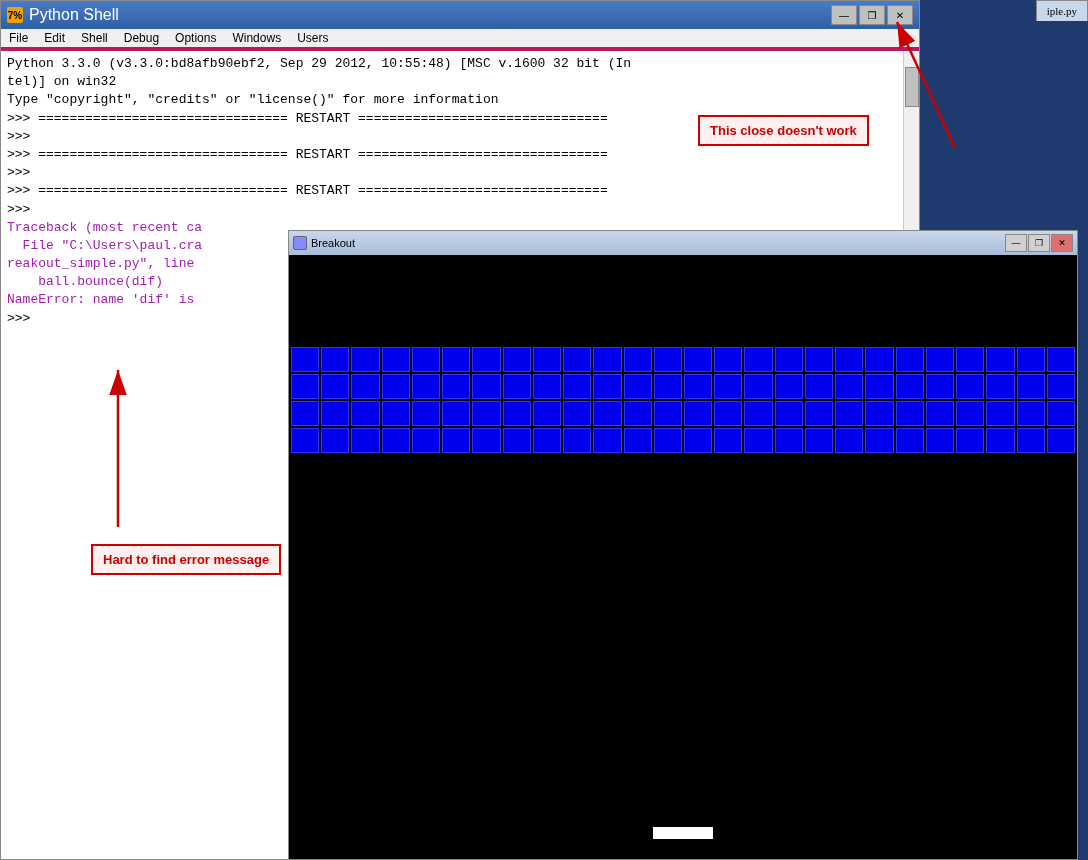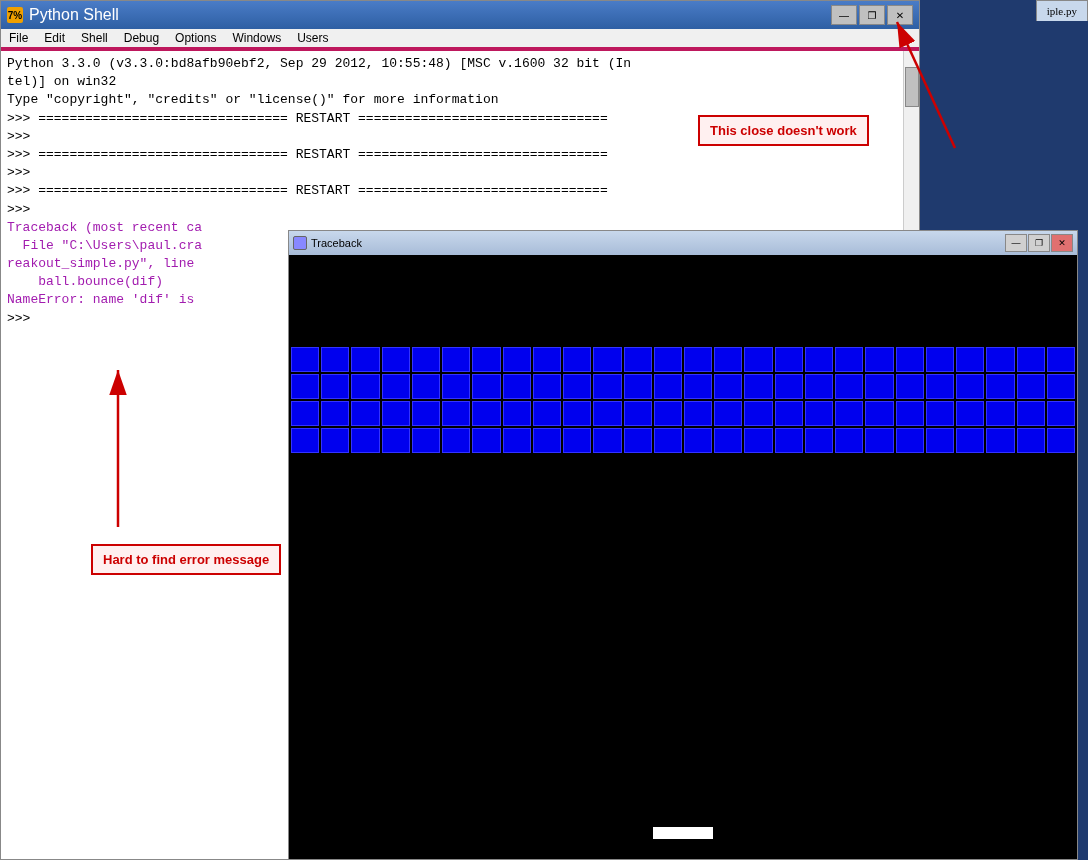--- a/index.html
+++ b/index.html
@@ -333,21 +333,21 @@
     </div>
   </div>
 </div>
 
 <div class="file-tab">iple.py</div>
 
 <div class="breakout-window">
   <div class="breakout-titlebar">
     <div class="breakout-title-left">
       <div class="breakout-icon"></div>
-      <span class="breakout-title-text">Traceback</span>
+      <span class="breakout-title-text">Breakout</span>
     </div>
     <div class="breakout-controls">
       <div class="breakout-btn">—</div>
       <div class="breakout-btn">❐</div>
       <div class="breakout-btn close">✕</div>
     </div>
   </div>
   <div class="breakout-canvas">
     <div class="blocks-area" id="blocks-grid">
         <div class="block"></div>

